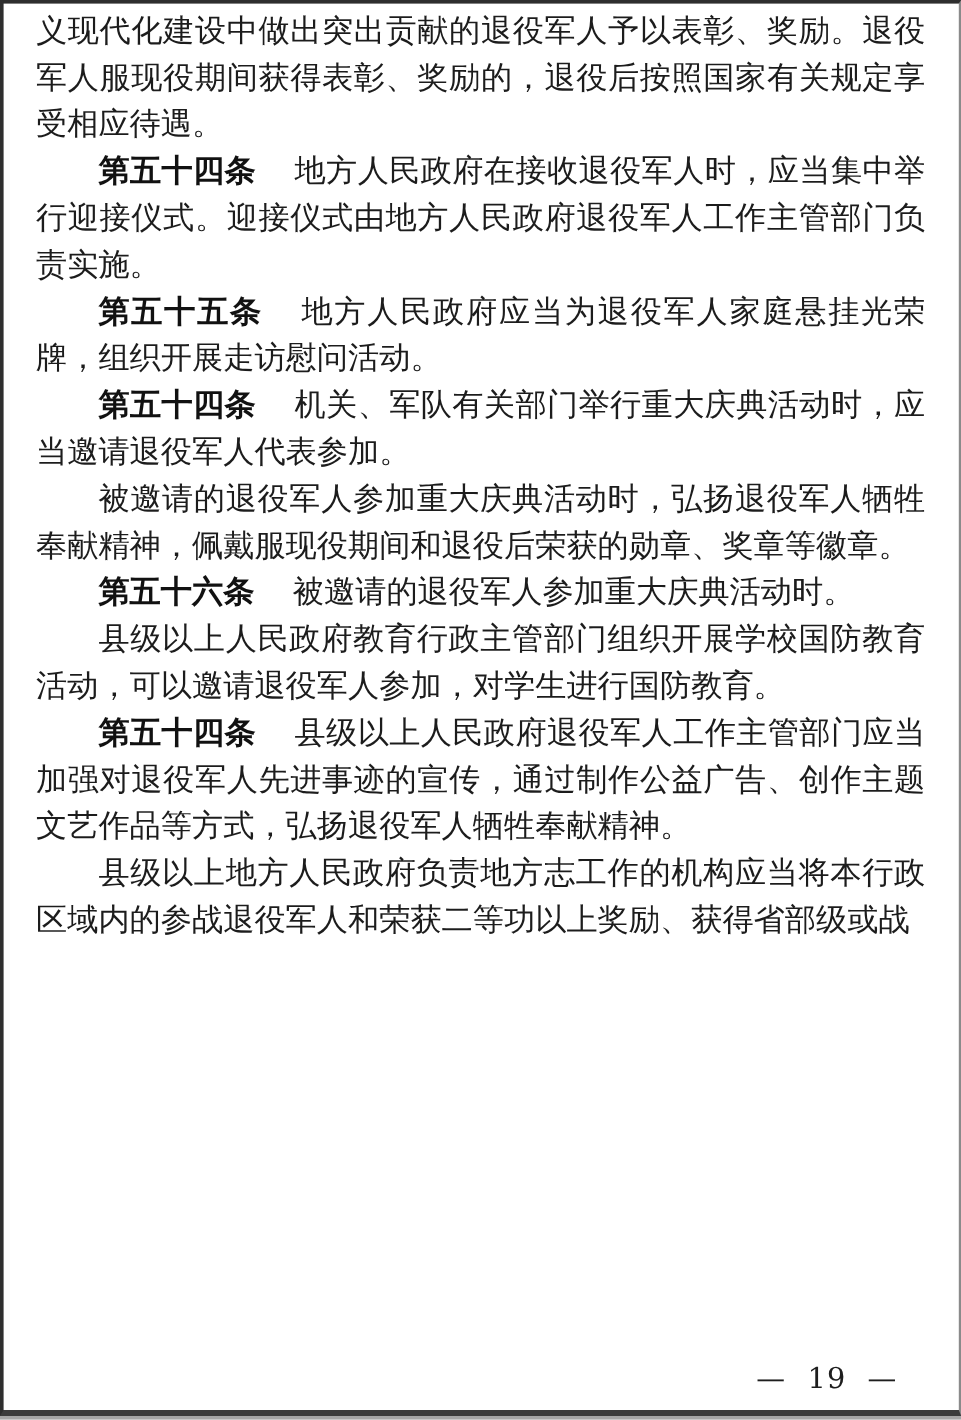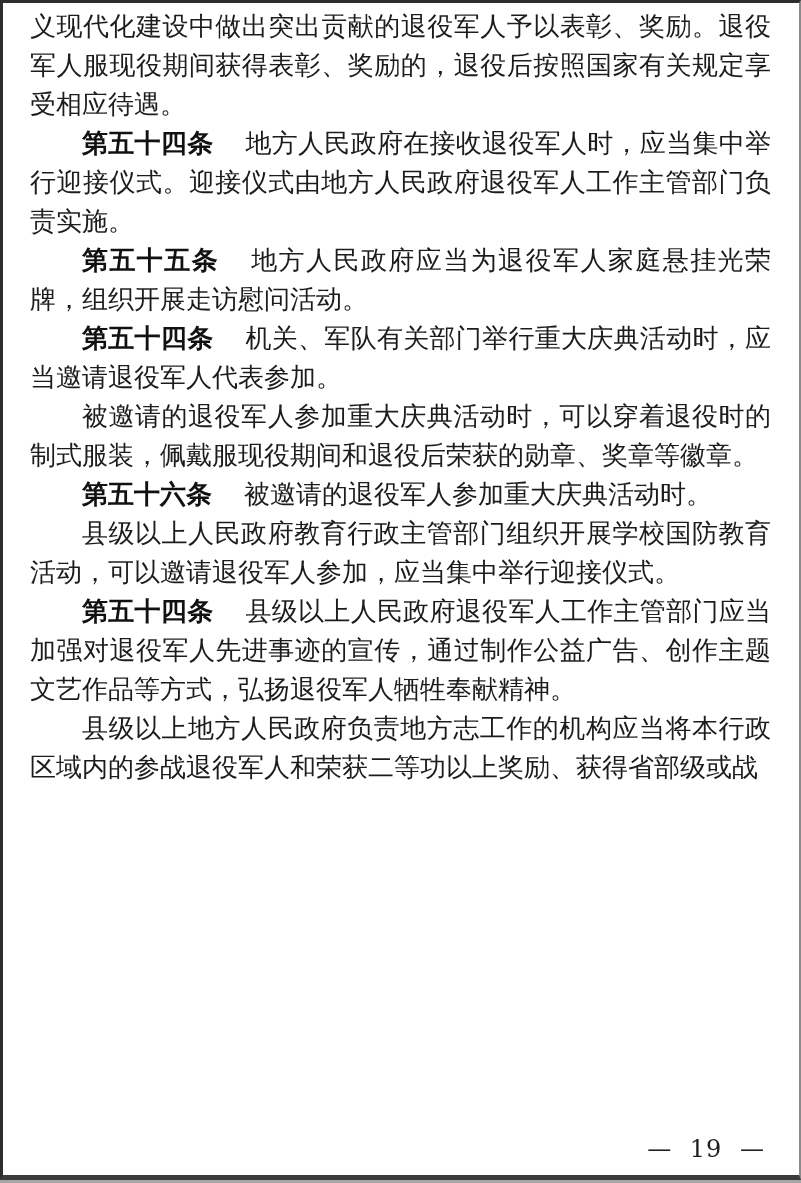--- a/index.html
+++ b/index.html
@@ -46,21 +46,21 @@
   .para { margin: 0; }
   .para.indent { text-indent: 52px; }
   .p-heading {
     font-weight: bold;
     font-family: "DejaVu Sans", sans-serif;
     color: var(--heading-color);
   }
   .p-heading:not(:empty) { margin-right: 32px; }
   .footer {
     position: absolute;
-    right: 34px; bottom: 12px;
+    right: 51px; bottom: 12px;
     font-family: "DejaVu Serif", serif;
     font-size: 24px;
     color: #1e1e1e;
     word-spacing: 9px;
     letter-spacing: 1px;
     white-space: nowrap;
   }
 </style>
 </head>
 <body>
@@ -69,25 +69,25 @@
   <div class="content">
 
     <p class="para"><span class="p-heading"></span><span class="p-body">义现代化建设中做出突出贡献的退役军人予以表彰、奖励。退役军人服现役期间获得表彰、奖励的，退役后按照国家有关规定享受相应待遇。</span></p>
 
     <p class="para indent"><span class="p-heading">第五十四条</span><span class="p-body">地方人民政府在接收退役军人时，应当集中举行迎接仪式。迎接仪式由地方人民政府退役军人工作主管部门负责实施。</span></p>
 
     <p class="para indent"><span class="p-heading">第五十五条</span><span class="p-body">地方人民政府应当为退役军人家庭悬挂光荣牌，组织开展走访慰问活动。</span></p>
 
     <p class="para indent"><span class="p-heading">第五十四条</span><span class="p-body">机关、军队有关部门举行重大庆典活动时，应当邀请退役军人代表参加。</span></p>
 
-    <p class="para indent"><span class="p-heading"></span><span class="p-body">被邀请的退役军人参加重大庆典活动时，可以穿着退役时的制式服装，佩戴服现役期间和退役后荣获的勋章、奖章等徽章。</span></p>
+    <p class="para indent"><span class="p-heading"></span><span class="p-body">被邀请的退役军人参加重大庆典活动时，弘扬退役军人牺牲奉献精神，佩戴服现役期间和退役后荣获的勋章、奖章等徽章。</span></p>
 
     <p class="para indent"><span class="p-heading">第五十六条</span><span class="p-body">被邀请的退役军人参加重大庆典活动时。</span></p>
 
-    <p class="para indent"><span class="p-heading"></span><span class="p-body">县级以上人民政府教育行政主管部门组织开展学校国防教育活动，可以邀请退役军人参加，应当集中举行迎接仪式。</span></p>
+    <p class="para indent"><span class="p-heading"></span><span class="p-body">县级以上人民政府教育行政主管部门组织开展学校国防教育活动，可以邀请退役军人参加，对学生进行国防教育。</span></p>
 
 
     <p class="para indent"><span class="p-heading">第五十四条</span><span class="p-body">县级以上人民政府退役军人工作主管部门应当加强对退役军人先进事迹的宣传，通过制作公益广告、创作主题文艺作品等方式，弘扬退役军人牺牲奉献精神。</span></p>
 
     <p class="para indent"><span class="p-heading"></span><span class="p-body">县级以上地方人民政府负责地方志工作的机构应当将本行政区域内的参战退役军人和荣获二等功以上奖励、获得省部级或战</span></p>
 
   </div>
 
   <div class="footer">
     <span>— 19 —</span>

